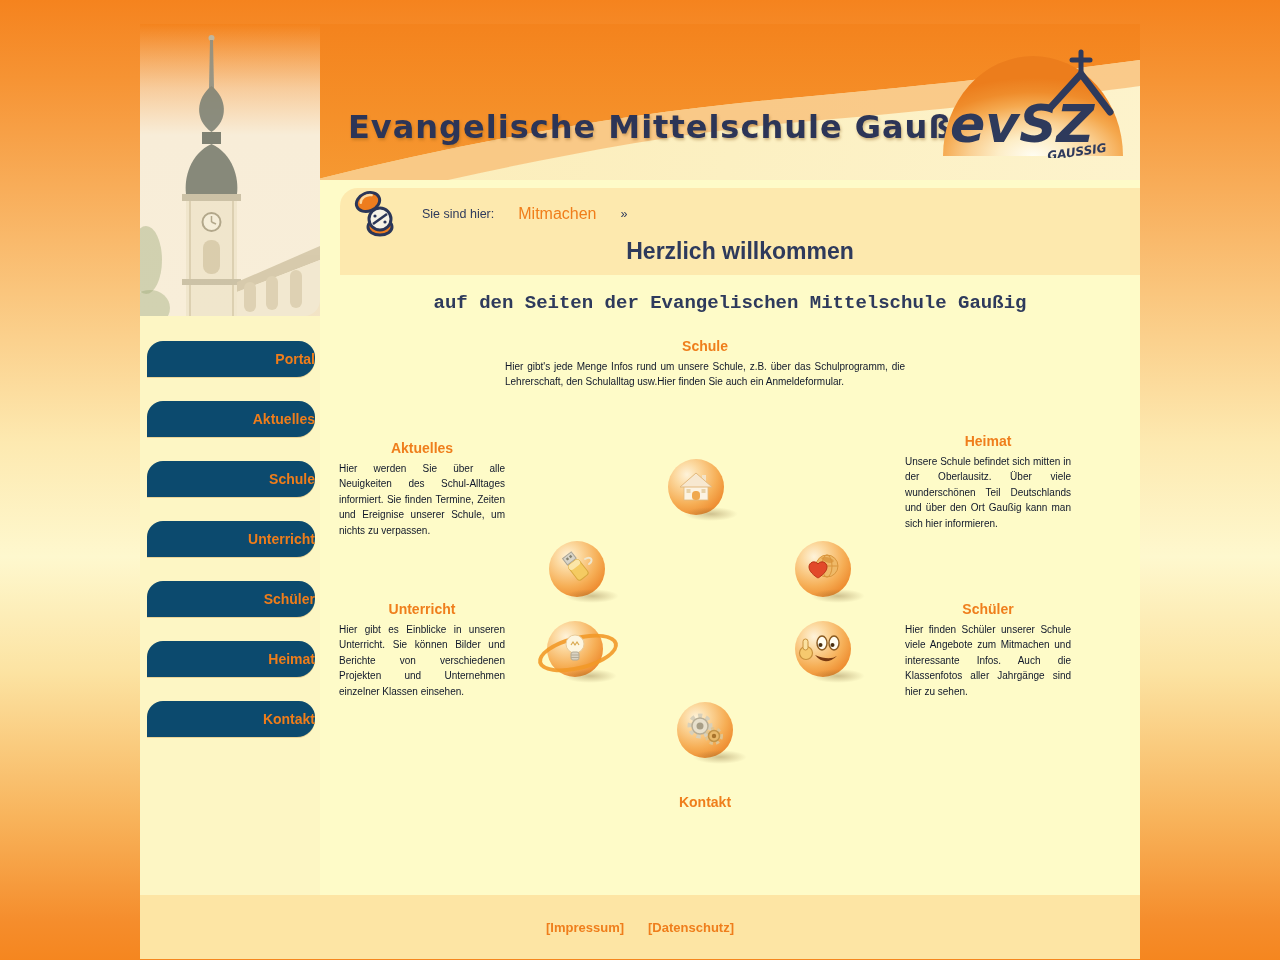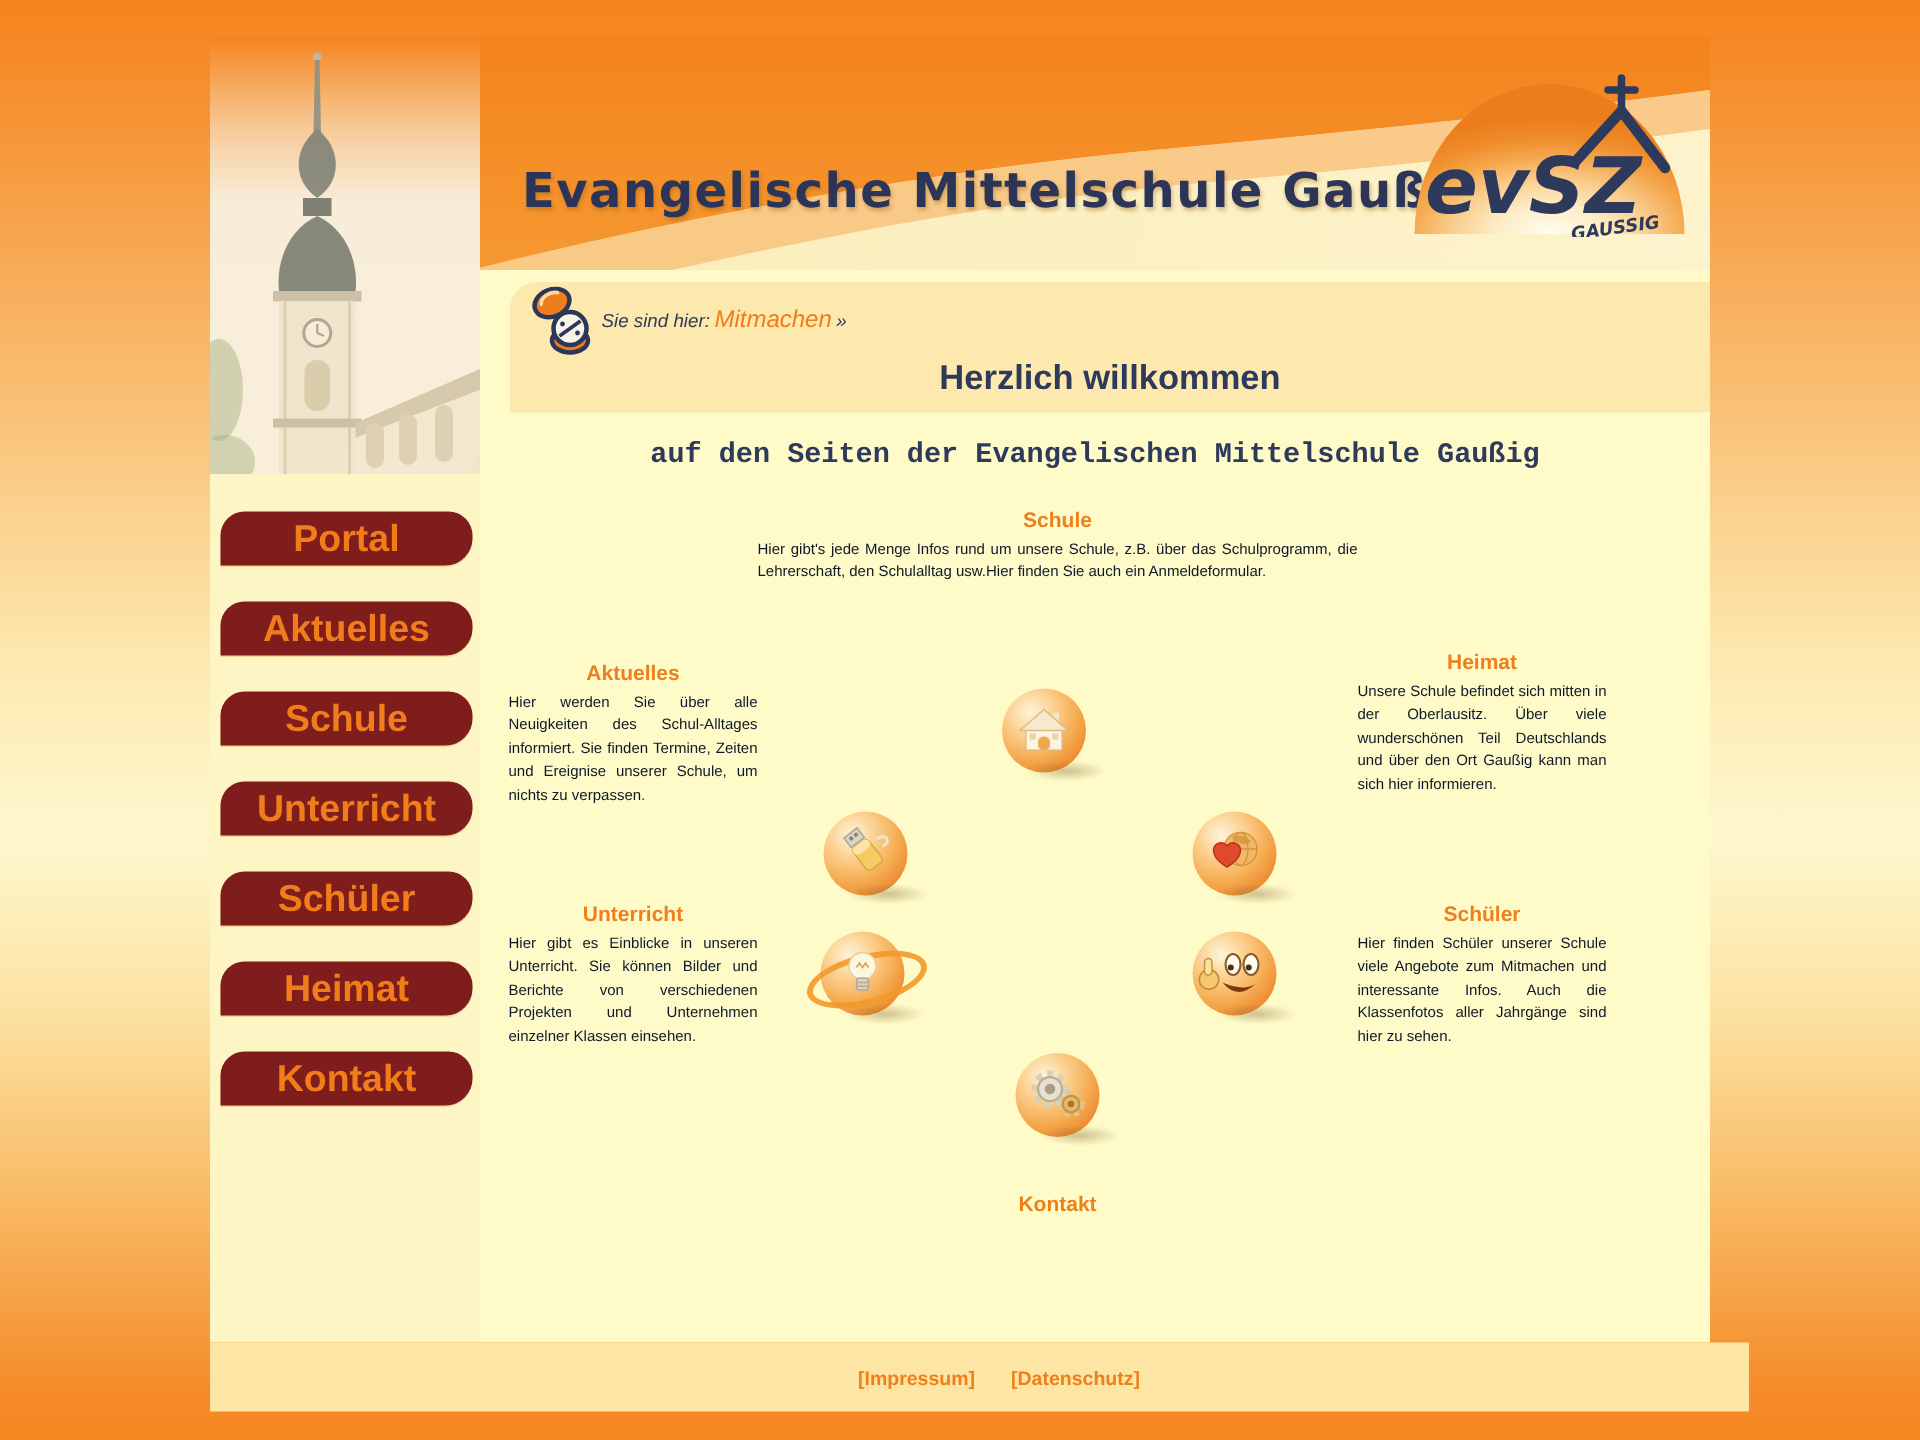--- a/index.html
+++ b/index.html
@@ -18,34 +18,34 @@
     color:#2c3557;text-shadow:1px 2px 3px rgba(140,90,20,.4);white-space:nowrap;}
   .logo{position:absolute;left:798px;top:22px;z-index:2;}
 
   
   .church{position:absolute;left:0;top:0;width:180px;height:292px;z-index:3;
     border-bottom-right-radius:16px;
     background:linear-gradient(180deg,rgba(249,238,219,0) 0%,rgba(249,238,219,.65) 22%,#f8edd8 38%,#f8eed9 100%);}
 
   
   .sidebar{position:absolute;left:0;top:292px;width:180px;height:579px;background:#fdf6c4;z-index:2;}
-  .nav-item{position:absolute;left:7px;width:168px;height:36px;background:#7f1d1d;
-    border-radius:16px 16px 18px 0;color:#f07d1a;font-weight:bold;font-size:25px;
-    text-align:center;line-height:36px;text-decoration:none;display:block;cursor:pointer;
+  .nav-item{position:absolute;left:7px;width:168px;height:36px;background:#0c4a6e;
+    border-radius:16px 16px 18px 0;color:#f07d1a;font-weight:bold;font-size:14px;
+    text-align:right;line-height:36px;text-decoration:none;display:block;cursor:pointer;
     box-shadow:0 1px 0 rgba(233,205,140,.8);}
   .nav-item:nth-of-type(1){top:25px}.nav-item:nth-of-type(2){top:85px}
   .nav-item:nth-of-type(3){top:145px}.nav-item:nth-of-type(4){top:205px}
   .nav-item:nth-of-type(5){top:265px}.nav-item:nth-of-type(6){top:325px}
   .nav-item:nth-of-type(7){top:385px}
 
   
   .main{position:absolute;left:180px;top:156px;width:820px;height:715px;background:#fefbc8;z-index:2;}
   .welcome-box{position:absolute;left:20px;top:8px;width:800px;height:87px;background:#fde9ae;
     border-radius:18px 0 0 0;}
-  .breadcrumb-row{position:absolute;left:14px;top:3px;height:46px;display:flex;align-items:center;gap:3px;font-style:italic;}
+  .breadcrumb-row{position:absolute;left:14px;top:3px;height:46px;display:flex;align-items:center;gap:24px;}
   .breadcrumb-text{font-size:12.5px;color:#2e3a5c;}
   .breadcrumb-link{color:#f07d1a;text-decoration:none;cursor:pointer;}
   .welcome-heading{position:absolute;left:0;right:0;top:50px;margin:0;text-align:center;
     font-size:23px;font-weight:bold;color:#2e3a5c;}
   .subtitle{position:absolute;left:0;top:112px;width:820px;margin:0;text-align:center;
     font-size:19px;font-weight:bold;color:#2e3a5c;font-family:Liberation Mono, monospace;}
 
   .sec{position:absolute;}
   .sec h4{margin:0;font-size:14px;font-weight:bold;color:#ef7e1c;text-align:center;}
   .sec p{margin:5px 0 0;font-size:10px;line-height:15.4px;color:#0f172a;text-align:justify;}
@@ -66,22 +66,22 @@
   .ball-house{left:348px;top:279px;}
   .ball-usb{left:229px;top:361px;}
   .ball-globe{left:475px;top:361px;}
   .ball-bulb{left:227px;top:441px;}
   .ball-smiley{left:475px;top:441px;}
   .ball-gears{left:357px;top:522px;}
   .ring{position:absolute;left:-10px;top:15px;width:74px;height:26px;border:4px solid rgba(242,153,40,.9);
     border-radius:50%;transform:rotate(-14deg);}
 
   
-  .footer{position:absolute;left:0;top:871px;width:1000px;height:46px;background:#fde5a4;z-index:2;
-    display:flex;align-items:center;justify-content:center;gap:24px;padding-left:26px;}
+  .footer{position:absolute;left:0;top:871px;width:1000px;height:64px;background:#fde5a4;z-index:2;
+    display:flex;align-items:center;justify-content:center;gap:24px;}
   .footer a{color:#ef7e1c;font-weight:bold;font-size:13px;text-decoration:none;cursor:pointer;}
 </style>
 </head>
 <body>
 
 <div class="page">
   <div class="site">
 
     <div class="header">
       <svg class="wave" viewBox="0 0 1000 156" preserveAspectRatio="none">

